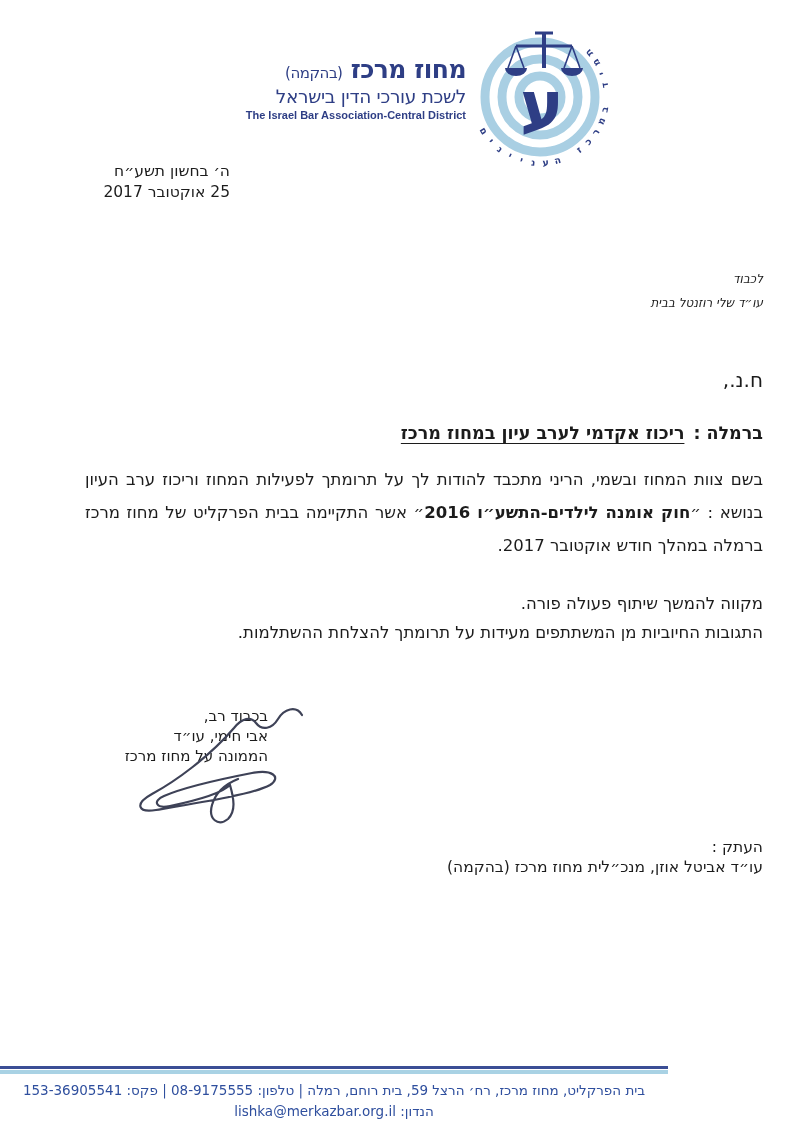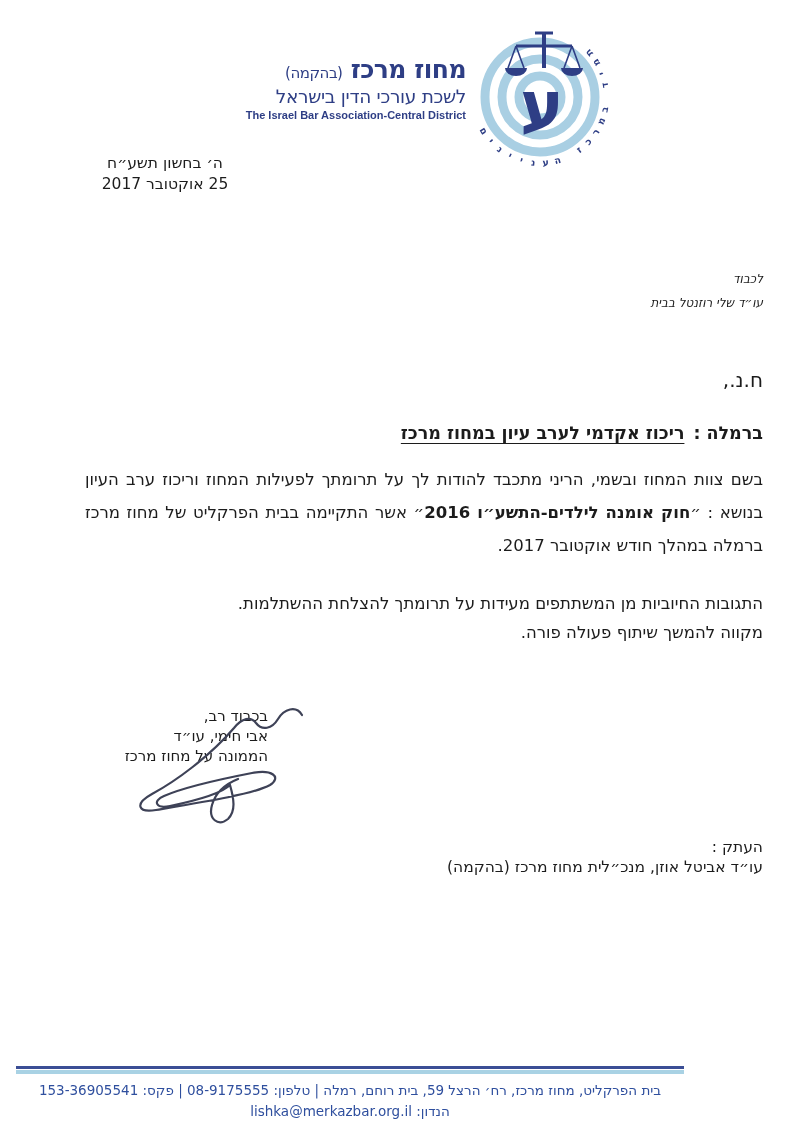--- a/index.html
+++ b/index.html
@@ -13,22 +13,22 @@
   .letterhead{position:absolute;top:24px;left:252px;display:flex;align-items:flex-start;}
   .lh-text{margin-top:32px;width:214px;direction:rtl;color:#2e3e85;}
   .lh-title{font-size:25px;font-weight:bold;line-height:1.12;letter-spacing:-0.5px;}
   .lh-title-suffix{font-size:15px;font-weight:normal;}
   .lh-sub{font-size:18.5px;margin-top:2px;letter-spacing:-0.3px;}
   .lh-sub-en{font-family:"Liberation Sans",sans-serif;font-size:11px;font-weight:bold;
              margin-top:2px;direction:rtl;white-space:nowrap;}
   .lh-emblem{width:150px;height:150px;margin-left:6px;margin-top:-2px;}
 
   
-  .date-block{position:absolute;top:153px;left:100px;width:130px;direction:rtl;
-              text-align:center;font-size:15.5px;line-height:21px;}
+  .date-block{position:absolute;top:161px;left:100px;width:130px;direction:rtl;
+              text-align:right;font-size:15.5px;line-height:21px;}
 
   
   .addressee{position:absolute;top:267px;right:37px;direction:rtl;text-align:right;
              font-size:12px;line-height:24px;font-style:italic;}
   .greeting{position:absolute;top:368px;right:37px;direction:rtl;font-size:20px;}
 
   
   .subject{position:absolute;top:423px;right:37px;direction:rtl;font-size:17.5px;font-weight:bold;}
   .subject-text{text-decoration:underline;text-underline-offset:4px;margin-right:9px;}
 
@@ -42,21 +42,21 @@
   
   .sig-block{position:absolute;top:706px;left:86px;width:182px;direction:rtl;
              text-align:right;font-size:15px;line-height:20px;}
   .sig-scribble{position:absolute;top:696px;left:104px;width:210px;height:132px;pointer-events:none;}
 
   
   .copy-block{position:absolute;top:837px;right:37px;direction:rtl;text-align:right;
               font-size:15.5px;line-height:20px;}
 
   
-  .footer{position:absolute;top:1066px;left:0;width:668px;padding-left:16px;}
+  .footer{position:absolute;top:1066px;left:0;width:668px;}
   .rule-navy{height:3px;background:#3b4e95;}
   .rule-blue{height:4px;background:#a9d2e4;margin-top:1px;}
   .footer-text{margin-top:6px;text-align:center;direction:rtl;color:#2f4f9e;
                font-size:13.5px;line-height:21px;}
 </style>
 </head>
 <body>
 
 <div class="page">
 
@@ -122,22 +122,22 @@
   </div>
   <div class="greeting">ח.נ.,</div>
 
   <div class="subject">
     <span class="subject-label">ברמלה :</span><span class="subject-text">ריכוז אקדמי לערב עיון במחוז מרכז</span>
   </div>
 
   <p class="para1"><span>בשם צוות המחוז ובשמי, הריני מתכבד להודות לך על תרומתך לפעילות המחוז וריכוז ערב העיון בנושא : ״</span><span class="bold">חוק אומנה לילדים-התשע״ו 2016</span><span>״ אשר התקיימה בבית הפרקליט של מחוז מרכז ברמלה במהלך חודש אוקטובר 2017.</span></p>
 
   <div class="para2">
+    <div>מקווה להמשך שיתוף פעולה פורה.</div>
     <div>התגובות החיוביות מן המשתתפים מעידות על תרומתך להצלחת ההשתלמות.</div>
-    <div>מקווה להמשך שיתוף פעולה פורה.</div>
   </div>
 
   <div class="sig-block">
     <div>בכבוד רב,</div>
     <div>אבי חימי, עו״ד</div>
     <div>הממונה על מחוז מרכז</div>
   </div>
   <svg class="sig-scribble" viewBox="0 0 210 130">
     <path d="M198 18 C192 8 180 12 174 22 C168 32 158 34 152 26 C147 19 138 21 130 31
              C105 60 72 84 48 97 C30 107 34 116 52 113 C100 105 150 97 166 88

